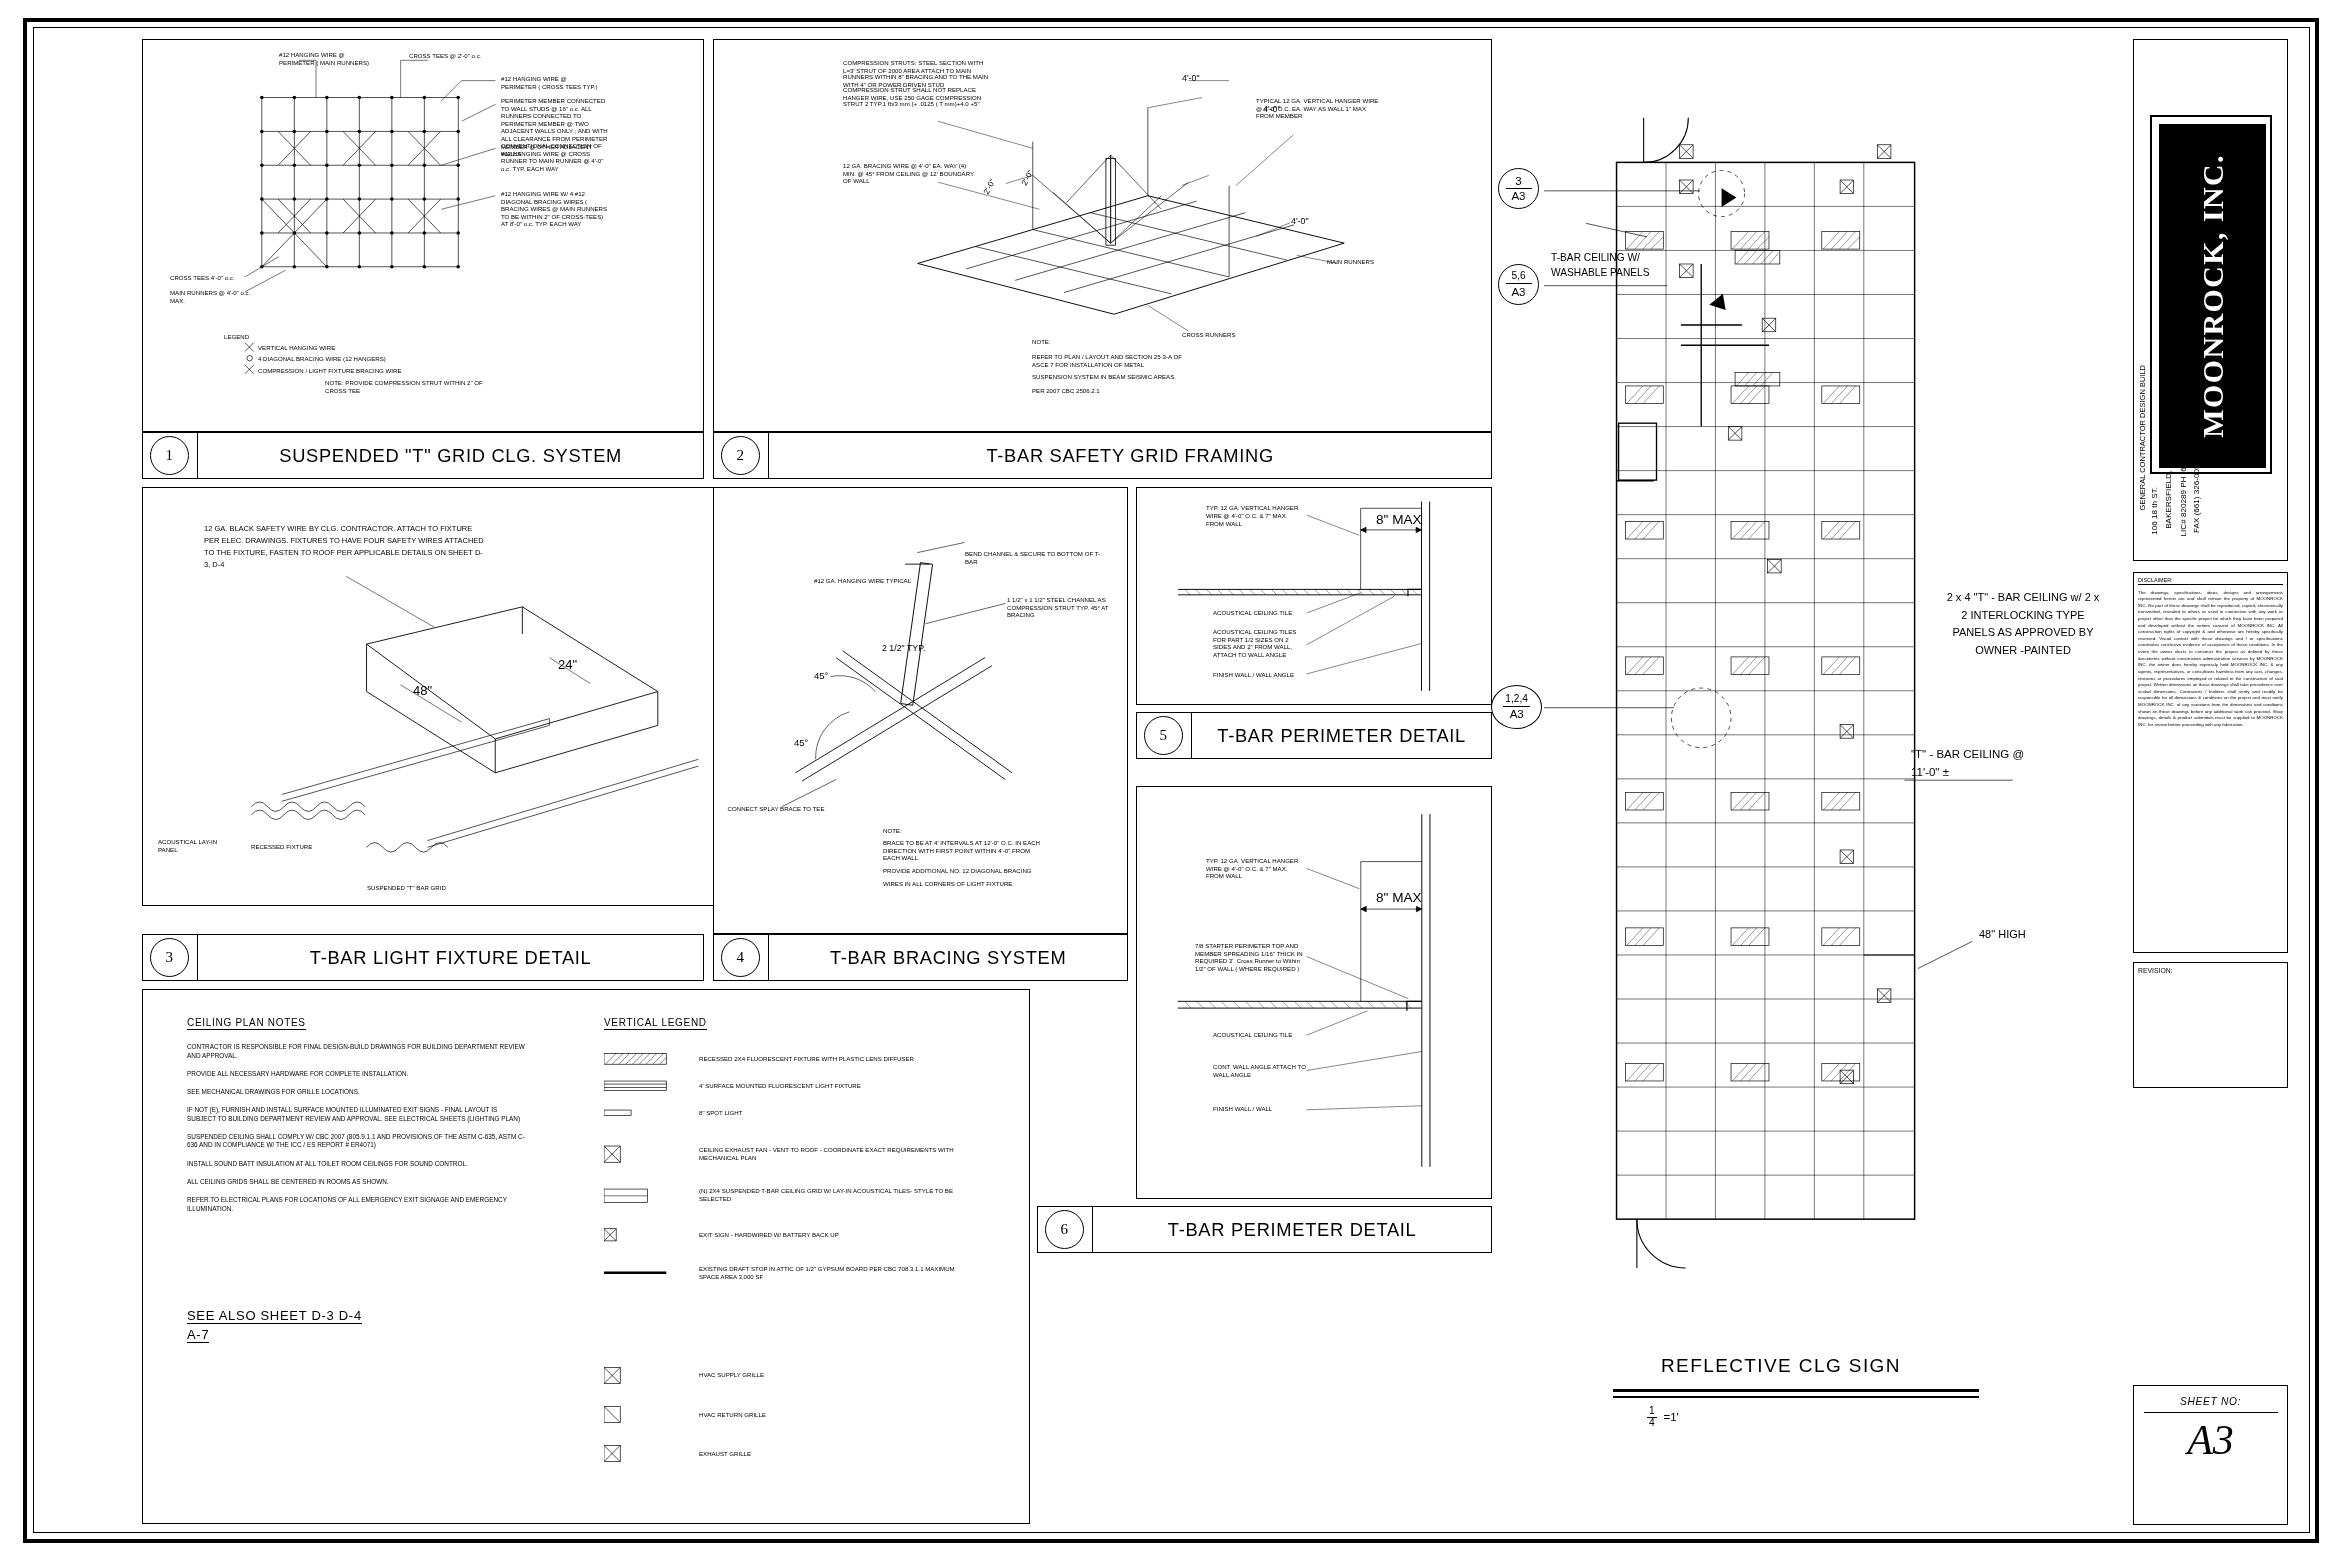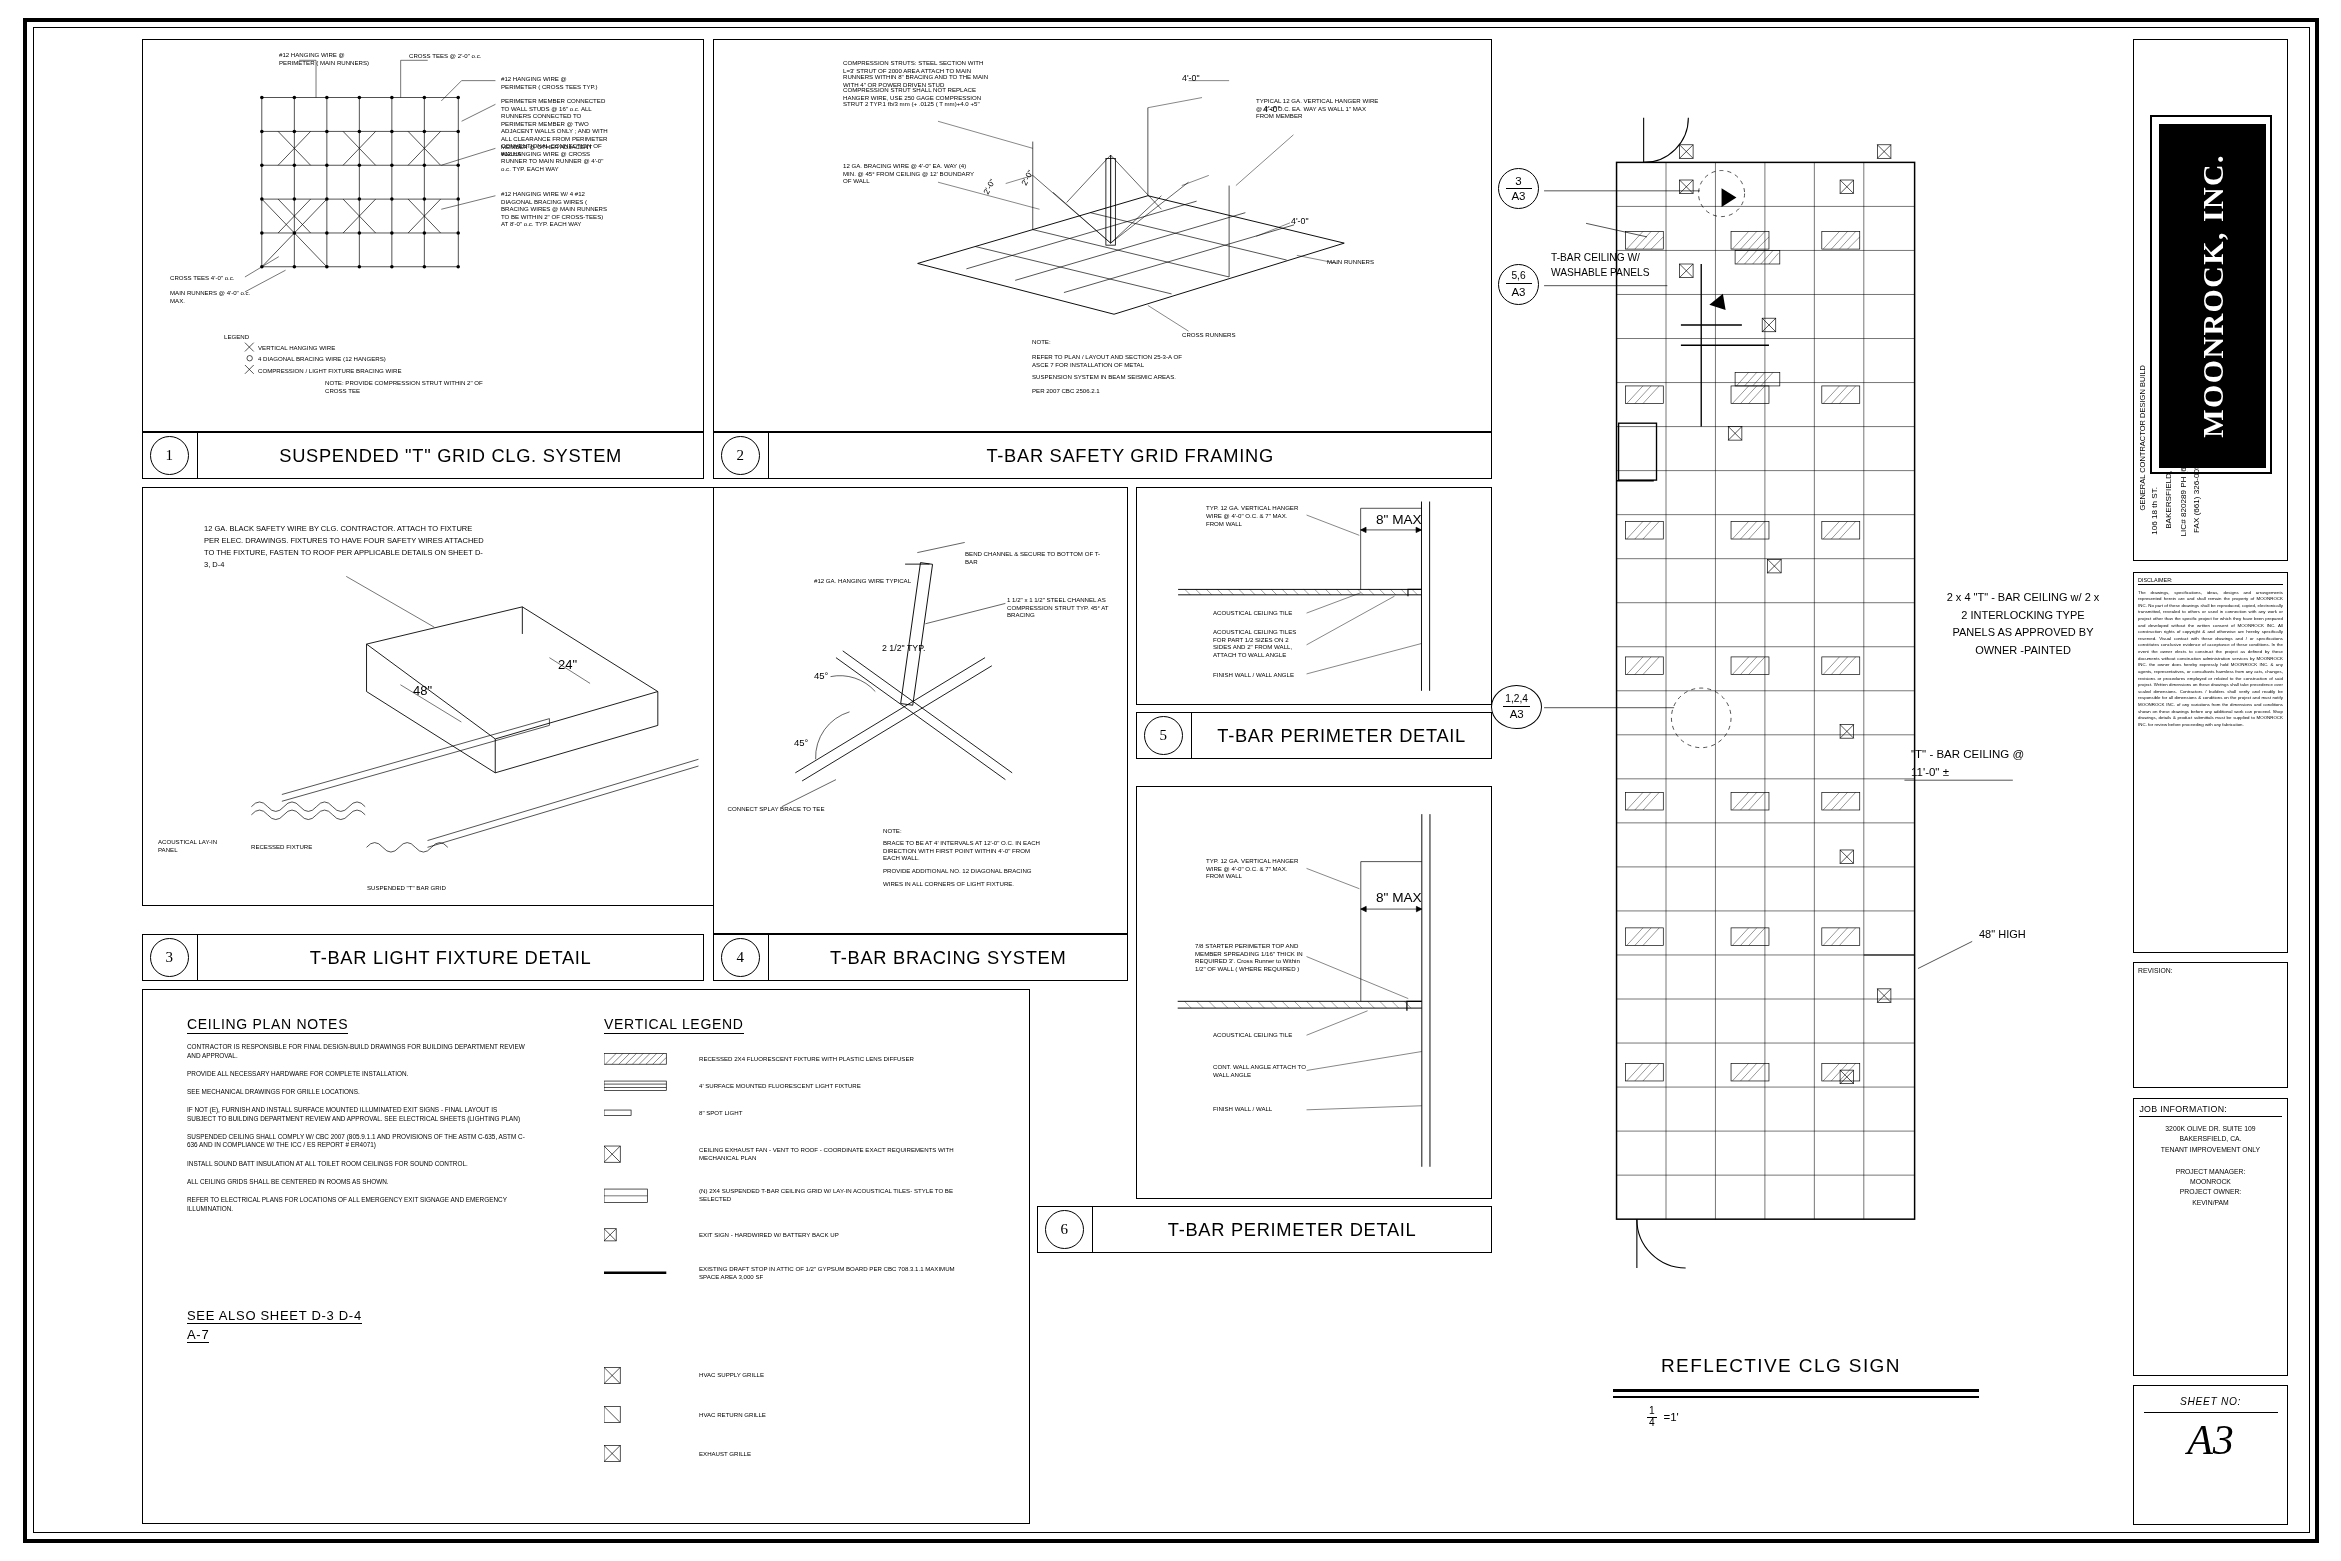--- a/index.html
+++ b/index.html
@@ -12,21 +12,21 @@
   .panel{position:absolute;border:1.4px solid #000;box-sizing:border-box;background:#fff;}
   .detail-title-bar{position:absolute;border:1.4px solid #000;box-sizing:border-box;background:#fff;display:flex;align-items:center;}
   .bub{width:37px;height:37px;border:1.4px solid #000;border-radius:50%;display:flex;align-items:center;justify-content:center;font-size:15px;font-family:"Liberation Serif",serif;margin-left:6.8px;flex:0 0 auto;}
   .dtitle{flex:1;text-align:center;font-size:18.3px;letter-spacing:0.7px;font-family:"Liberation Sans",sans-serif;}
   .vsep{width:1.4px;background:#000;height:100%;}
   .lbl{position:absolute;font-size:6.1px;line-height:1.25;}
 
   svg{display:block;}
 
   
-  .notes-h{font-size:14px;letter-spacing:0.7px;border-bottom:0.7px solid #000;display:inline-block;padding-bottom:1.4px;}
+  .notes-h{font-size:10px;letter-spacing:0.7px;border-bottom:0.7px solid #000;display:inline-block;padding-bottom:1.4px;}
   .note-line{font-size:6.4px;line-height:1.35;margin-bottom:9.5px;max-width:339px;}
   .legend-line{font-size:6.1px;line-height:1.3;}
   .seealso{font-size:13px;letter-spacing:0.7px;border-bottom:0.7px solid #000;display:inline-block;}
 
   
   .tb-box{position:absolute;border:1.4px solid #000;box-sizing:border-box;background:#fff;}
   .logo-outer{position:absolute;border:2px solid #000;box-sizing:border-box;background:#fff;}
   .logo-inner{position:absolute;background:#000;color:#fff;display:flex;align-items:center;justify-content:center;}
   .vert{writing-mode:vertical-rl;transform:rotate(180deg);}
   .logo-name{font-family:"Liberation Serif",serif;font-weight:bold;font-size:30px;letter-spacing:1.4px;color:#fff;}
@@ -884,32 +884,20 @@
     </div>
     <div class="disc-txt">The drawings, specifications, ideas, designs and arrangements represented herein are and shall remain the property of MOONROCK INC. No part of these drawings shall be reproduced, copied, electronically transmitted, revealed to others or used in connection with any work or project other than the specific project for which they have been prepared and developed without the written consent of MOONROCK INC. All construction rights of copyright &amp; and otherwise are hereby specifically reserved. Visual contact with these drawings and / or specifications constitutes conclusive evidence of acceptance of these conditions. In the event the owner elects to construct the project as defined by these documents without construction administration services by MOONROCK INC. the owner does hereby expressly hold MOONROCK INC. &amp; any agents, representatives, or consultants harmless from any acts, changes, revisions or procedures employed or related to the construction of said project. Written dimensions on these drawings shall take precedence over scaled dimensions. Contractors / builders shall verify and readily be responsible for all dimensions &amp; conditions on the project and must notify MOONROCK INC. of any variations from the dimensions and conditions shown on these drawings before any additional work can proceed. Shop drawings, details &amp; product submittals must be supplied to MOONROCK INC. for review before proceeding with any fabrication.</div>
   </div>
 
   <div class="tb-box" style="left:2133px;top:962px;width:155px;height:126px;">
     <div style="padding:4.1px;">
       <div style="font-size:6.8px;">REVISION:</div>
     </div>
   </div>
 
-  <div class="tb-box" style="left:2133px;top:1098px;width:155px;height:278px;">
-    <div style="padding:5.4px;">
-      <div class="tb-head" style="border-bottom:0.7px solid #000;padding-bottom:2px;">JOB INFORMATION:</div>
-      <div class="ji-txt" style="margin-top:6.8px;">3200K OLIVE DR. SUITE 109</div>
-      <div class="ji-txt">BAKERSFIELD, CA.</div>
-      <div class="ji-txt">TENANT IMPROVEMENT ONLY</div>
-      <div class="ji-txt" style="margin-top:12.2px;">PROJECT MANAGER:</div>
-      <div class="ji-txt">MOONROCK</div>
-      <div class="ji-txt">PROJECT OWNER:</div>
-      <div class="ji-txt">KEVIN/PAM</div>
-    </div>
-  </div>
 
   <div class="tb-box" style="left:2133px;top:1385px;width:155px;height:140px;font-style:italic;">
     <div style="padding-top:9.5px;">
       <div class="sheetno">SHEET NO:</div>
       <div style="height:1.4px;background:#000;margin:5.4px 9.5px;"></div>
       <div class="sheetbig">A3</div>
     </div>
   </div>
 
 </div>

